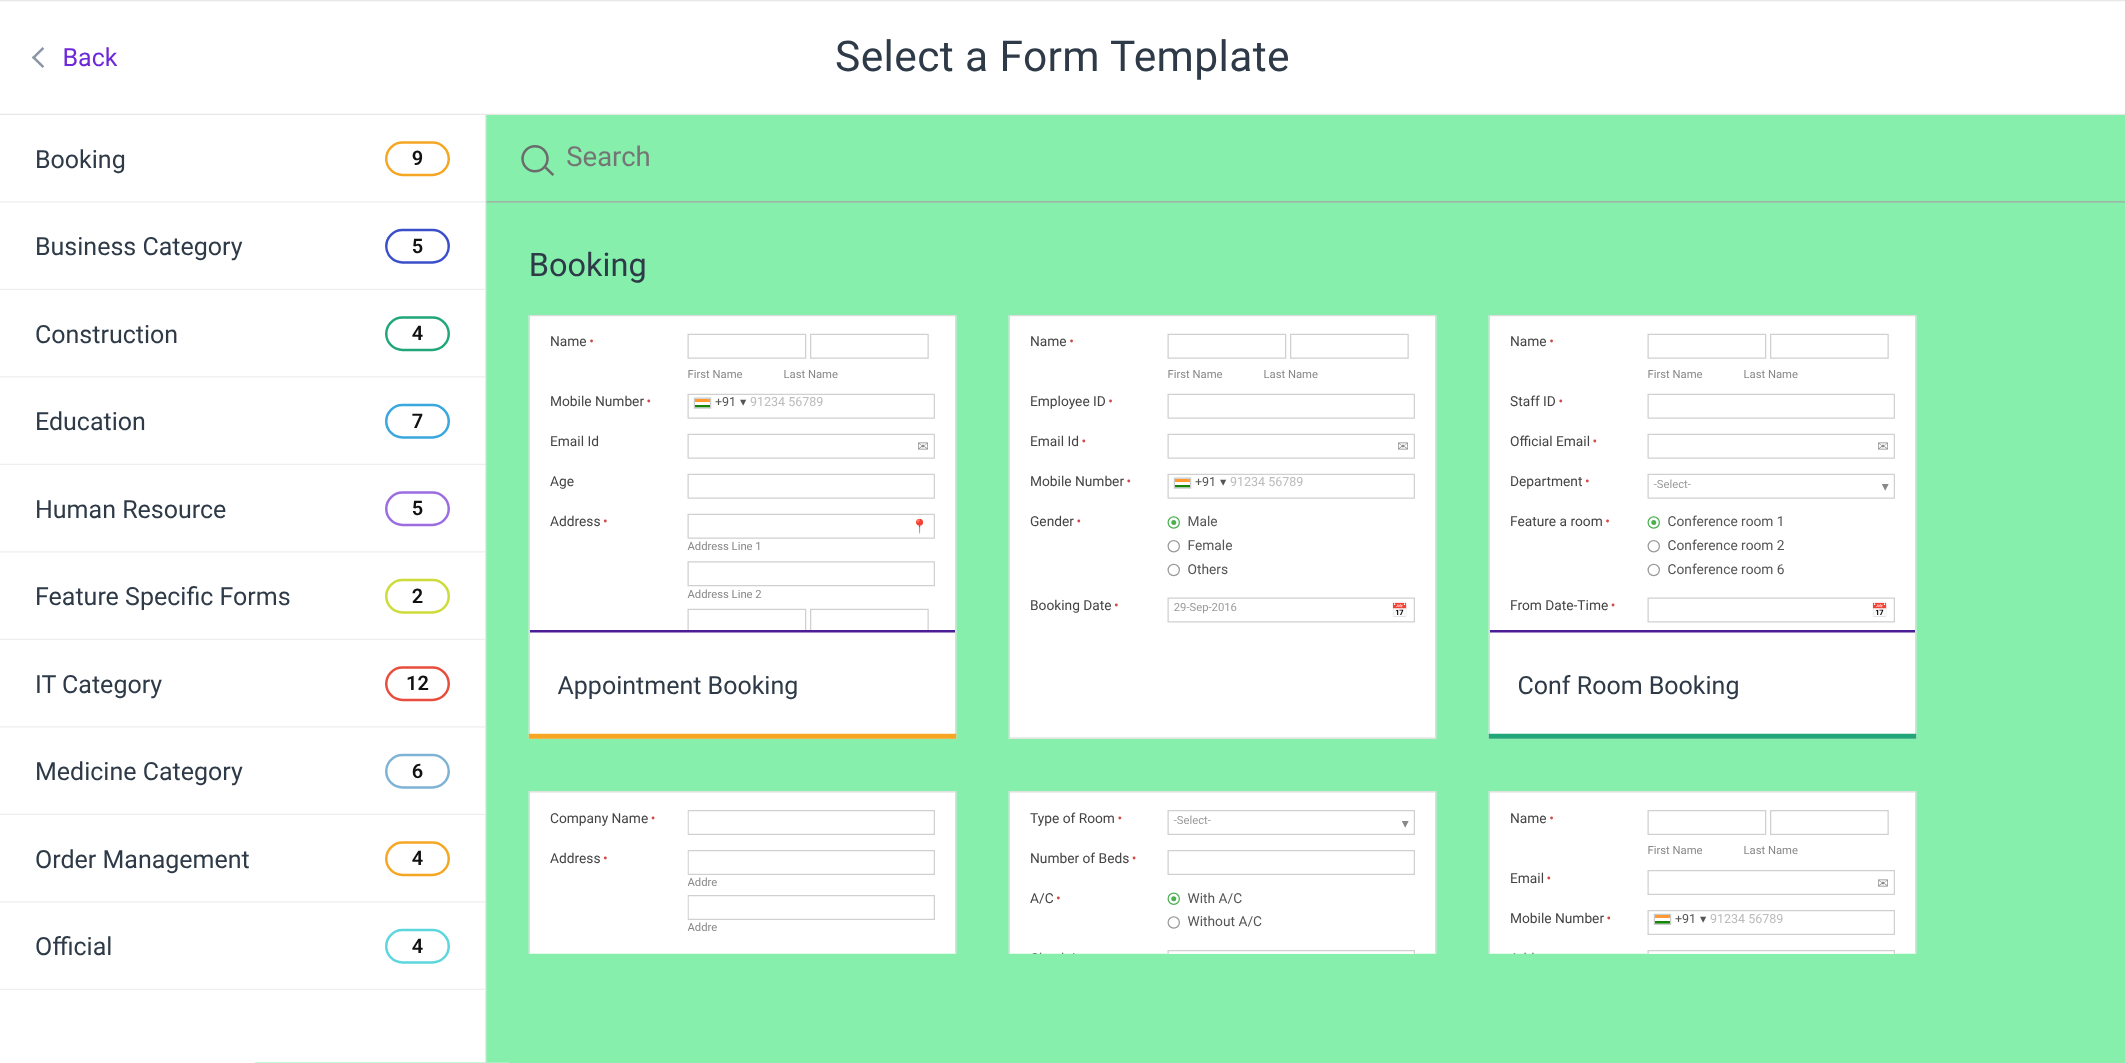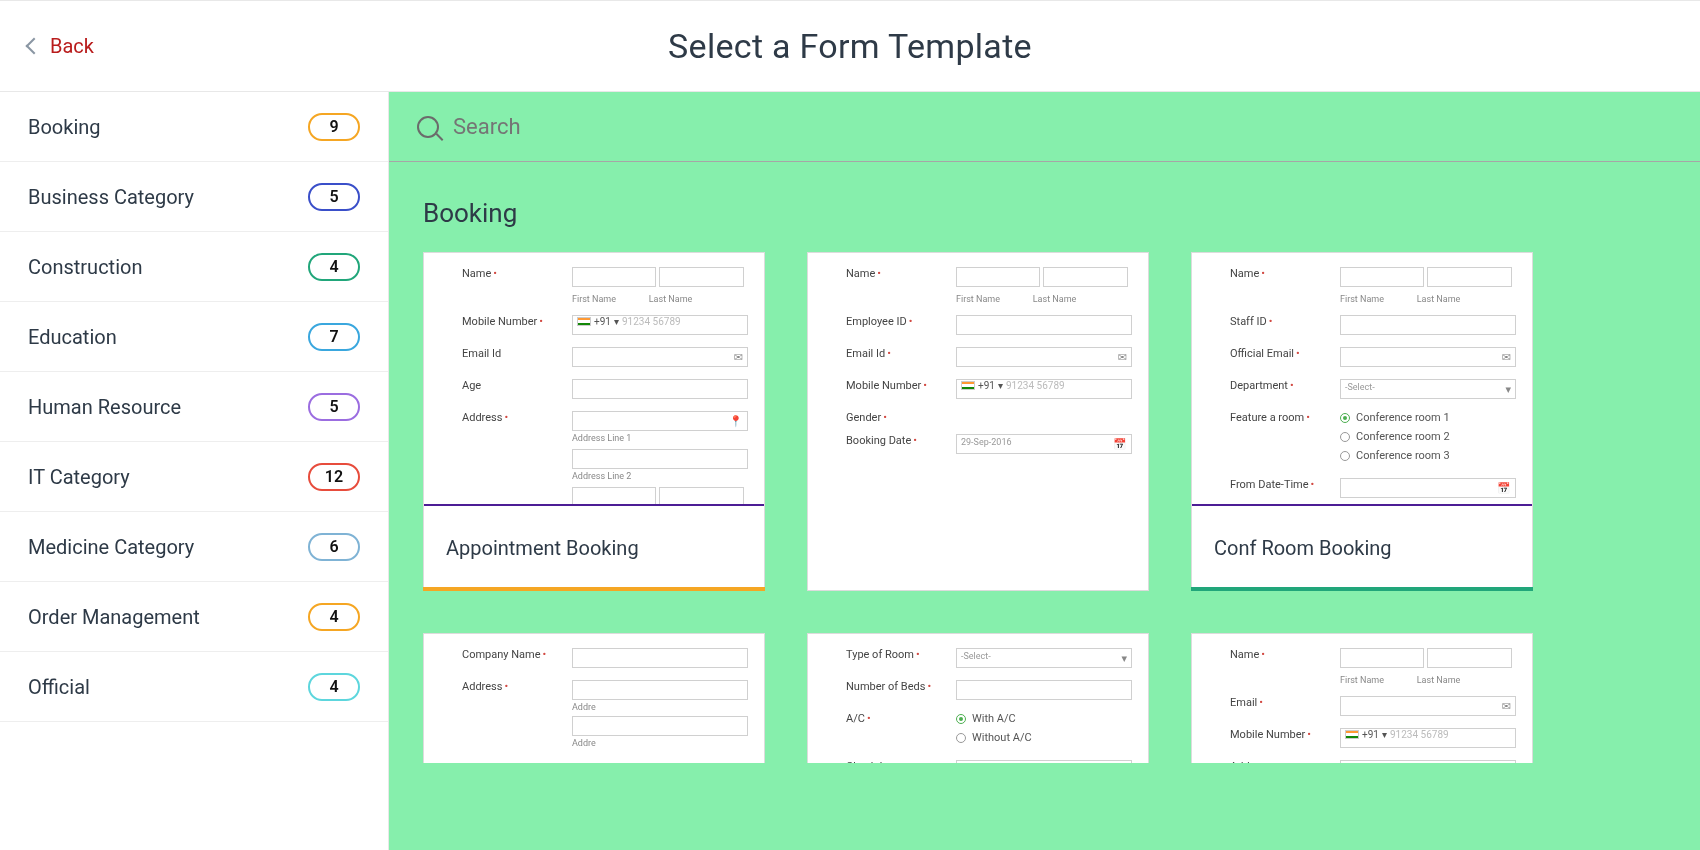--- a/index.html
+++ b/index.html
@@ -1,36 +1,36 @@
 <!DOCTYPE html>
 <html><head>
 <meta charset="utf-8">
 <style>
 * { box-sizing: border-box; margin: 0; padding: 0; font-family: -apple-system, BlinkMacSystemFont, "Segoe UI", Roboto, Helvetica, Arial, sans-serif; }
 body { background: #fff; color: #2e3a47; width: 1700px; height: 850px; overflow: hidden; border-top: 1px solid #e8e8e8; }
 .header { height: 91px; border-bottom: 1px solid #e8e8e8; display: flex; align-items: center; position: relative; }
-.back-btn { position: absolute; left: 28px; display: flex; align-items: center; gap: 10px; color: #b91c1c; font-size: 20px; cursor: pointer; }
+.back-btn { position: absolute; left: 28px; display: flex; align-items: center; gap: 10px; color: #6d28d9; font-size: 20px; cursor: pointer; }
 .chev { width: 12px; height: 12px; border-left: 2px solid #8a96a3; border-bottom: 2px solid #8a96a3; transform: rotate(45deg); }
 .title { margin: 0 auto; font-size: 34px; font-weight: 400; color: #2e3a47; letter-spacing: 0.3px; }
 .body { display: flex; height: 759px; }
 .sidebar { width: 389px; border-right: 1px solid #e8e8e8; overflow-y: hidden; }
 .side-item { display: flex; align-items: center; justify-content: space-between; padding: 0 28px; height: 70px; border-bottom: 1px solid #eeeeee; cursor: pointer; }
 .side-item span { font-size: 20px; color: #2e3a47; }
 .badge { min-width: 52px; height: 28px; border-radius: 14px; border: 2px solid; display: flex; align-items: center; justify-content: center; font-size: 16px; font-weight: 600; color: #111; }
 .main { flex: 1; background: #86efac; overflow-y: hidden; }
 .search-row { height: 70px; display: flex; align-items: center; padding: 0 28px; gap: 14px; border-bottom: 1px solid #a6a6a6; }
 .search-icon { width: 22px; height: 22px; border: 2px solid #6b6b6b; border-radius: 50%; position: relative; }
 .search-icon::after { content: ""; position: absolute; width: 9px; height: 2px; background: #6b6b6b; transform: rotate(45deg); right: -7px; bottom: -2px; }
 .search-input { border: none; background: transparent; font-size: 22px; color: #555; outline: none; width: 400px; }
 .section-head { font-size: 26px; color: #2e3a47; padding: 36px 0 24px 34px; }
 .grid { display: grid; grid-template-columns: repeat(3, 342px); gap: 42px; padding: 0 34px; }
 .card { background: #fff; border: 1px solid #dcdcdc; height: 339px; display: flex; flex-direction: column; cursor: pointer; }
 .card-prev { flex: 1; padding: 14px 16px; overflow: hidden; font-size: 11px; color: #555; }
 .card-row { display: flex; align-items: flex-start; margin-bottom: 10px; }
-.card-label { width: 110px; font-size: 11px; color: #444; margin-left: 22px; }
+.card-label { width: 110px; font-size: 11px; color: #444; }
 .req { color: #d24a43; margin-left: 2px; }
 .card-inputs { flex: 1; }
 .mini-input { border: 1px solid #d0d0d0; height: 20px; background: #fff; width: 100%; margin-bottom: 2px; position: relative; }
 .mini-input.half { width: 48%; display: inline-block; }
 .mini-sub { font-size: 9px; color: #888; }
 .card-foot { height: 86px; border-top: 2px solid #4c1d95; display: flex; align-items: center; padding: 0 22px; font-size: 20px; color: #2e3a47; position: relative; }
 .accent { position: absolute; bottom: -1px; left: -1px; right: -1px; height: 4px; }
 .radio { display: flex; align-items: center; gap: 6px; margin-bottom: 6px; font-size: 11px; }
 .radio .dot { width: 10px; height: 10px; border: 1px solid #999; border-radius: 50%; position: relative; }
 .radio.on .dot { border-color: #4CAF50; }
@@ -68,20 +68,24 @@
       </div>
       <div class="side-item">
         <span>Education</span>
         <div class="badge" style="border-color:#3aa7de">7</div>
       </div>
       <div class="side-item">
         <span>Human Resource</span>
         <div class="badge" style="border-color:#9b6de0">5</div>
       </div>
       <div class="side-item">
+        <span>Feature Specific Forms</span>
+        <div class="badge" style="border-color:#cddc39">2</div>
+      </div>
+      <div class="side-item">
         <span>IT Category</span>
         <div class="badge" style="border-color:#e74c3c">12</div>
       </div>
       <div class="side-item">
         <span>Medicine Category</span>
         <div class="badge" style="border-color:#7fb3d5">6</div>
       </div>
       <div class="side-item">
         <span>Order Management</span>
         <div class="badge" style="border-color:#f5a623">4</div>
@@ -167,20 +171,34 @@
               </div>
             </div>
           <div class="card-row">
               <div class="card-label"><span>Mobile Number</span><span class="req">•</span></div>
               <div class="card-inputs">
                 <div class="mini-input"><span class="flag"><span class="flag-ico"></span><span>+91</span> ▾ <span style="color:#bbb">91234 56789</span></span></div>
               </div>
             </div>
           <div class="card-row">
               <div class="card-label"><span>Gender</span><span class="req">•</span></div>
+              <div class="card-inputs">
+                <div class="radio on">
+                  <span class="dot"></span>
+                  <span>Male</span>
+                </div>
+                <div class="radio">
+                  <span class="dot"></span>
+                  <span>Female</span>
+                </div>
+                <div class="radio">
+                  <span class="dot"></span>
+                  <span>Others</span>
+                </div>
+              </div>
             </div>
           <div class="card-row">
               <div class="card-label"><span>Booking Date</span><span class="req">•</span></div>
               <div class="card-inputs">
                 <div class="mini-input"><span style="font-size:9px;color:#999;padding-left:4px">29-Sep-2016</span><span class="icon-r">📅</span></div>
               </div>
             </div>
         </div>
       </div>
 
@@ -216,21 +234,21 @@
                 <div class="radio on">
                   <span class="dot"></span>
                   <span>Conference room 1</span>
                 </div>
                 <div class="radio">
                   <span class="dot"></span>
                   <span>Conference room 2</span>
                 </div>
                 <div class="radio">
                   <span class="dot"></span>
-                  <span>Conference room 3</span>
+                  <span>Conference room 6</span>
                 </div>
               </div>
             </div>
           <div class="card-row">
               <div class="card-label"><span>From Date-Time</span><span class="req">•</span></div>
               <div class="card-inputs">
                 <div class="mini-input">
                   <span class="icon-r">📅</span>
                 </div>
               </div>

